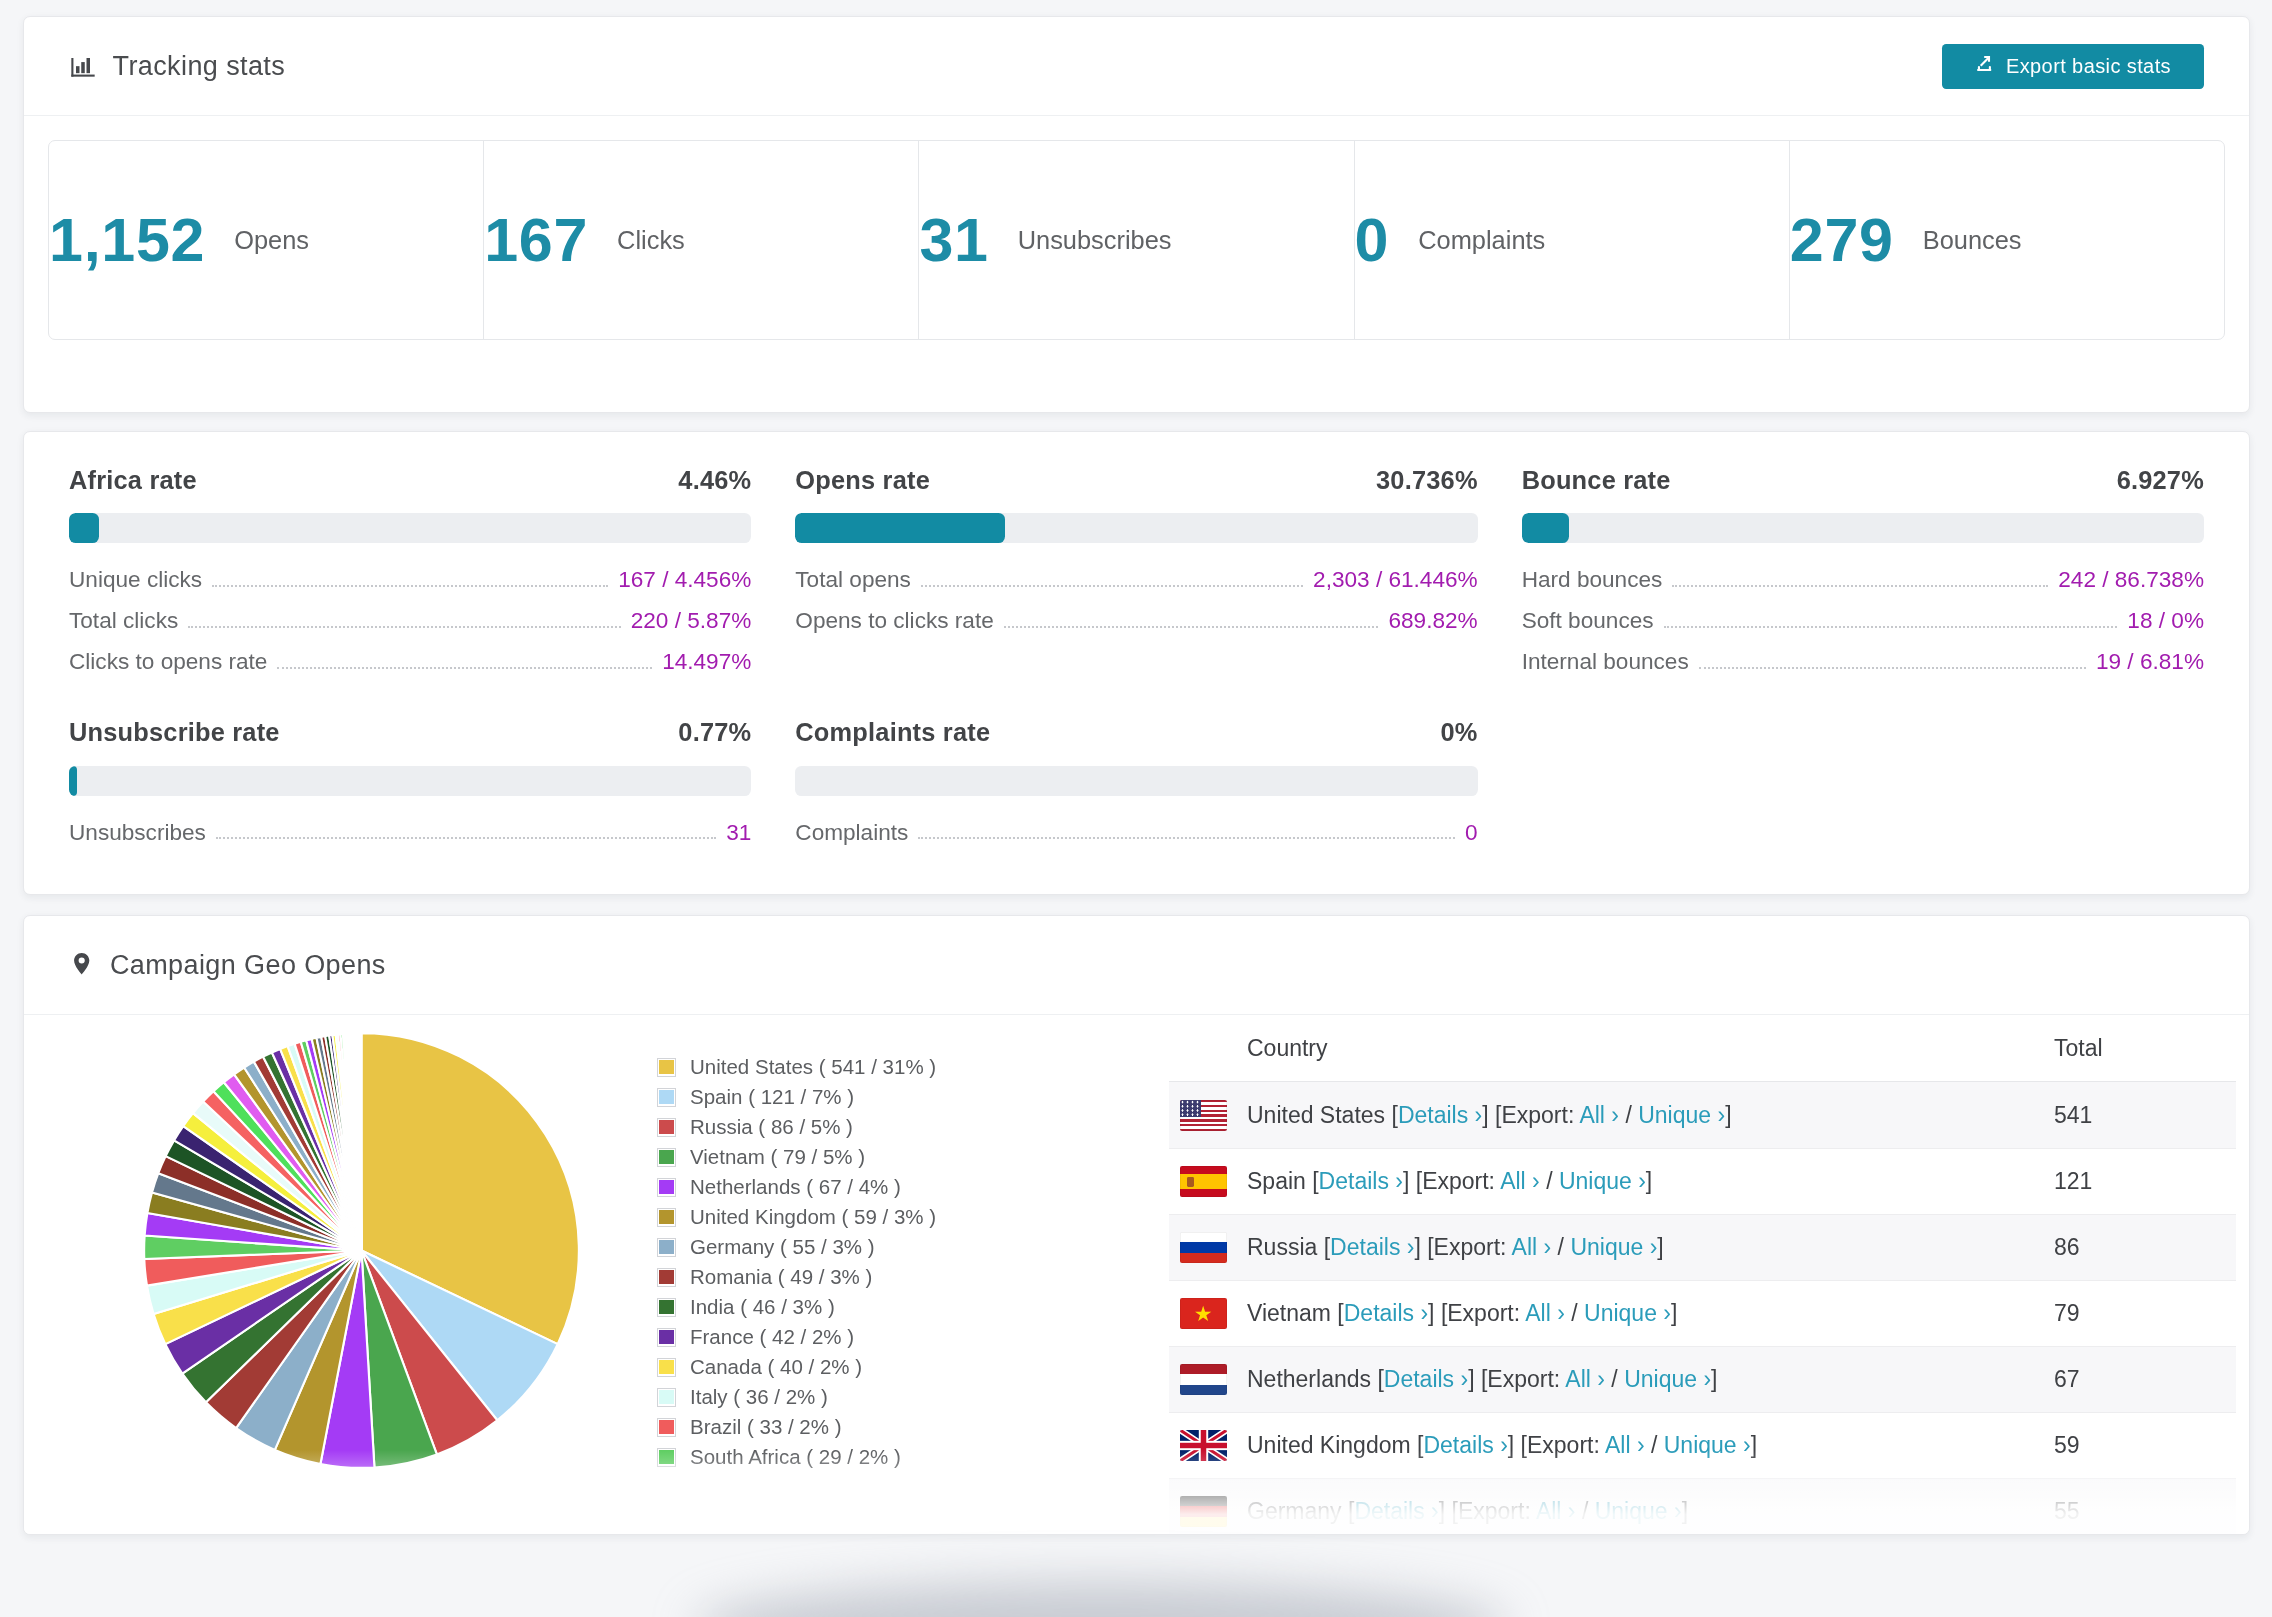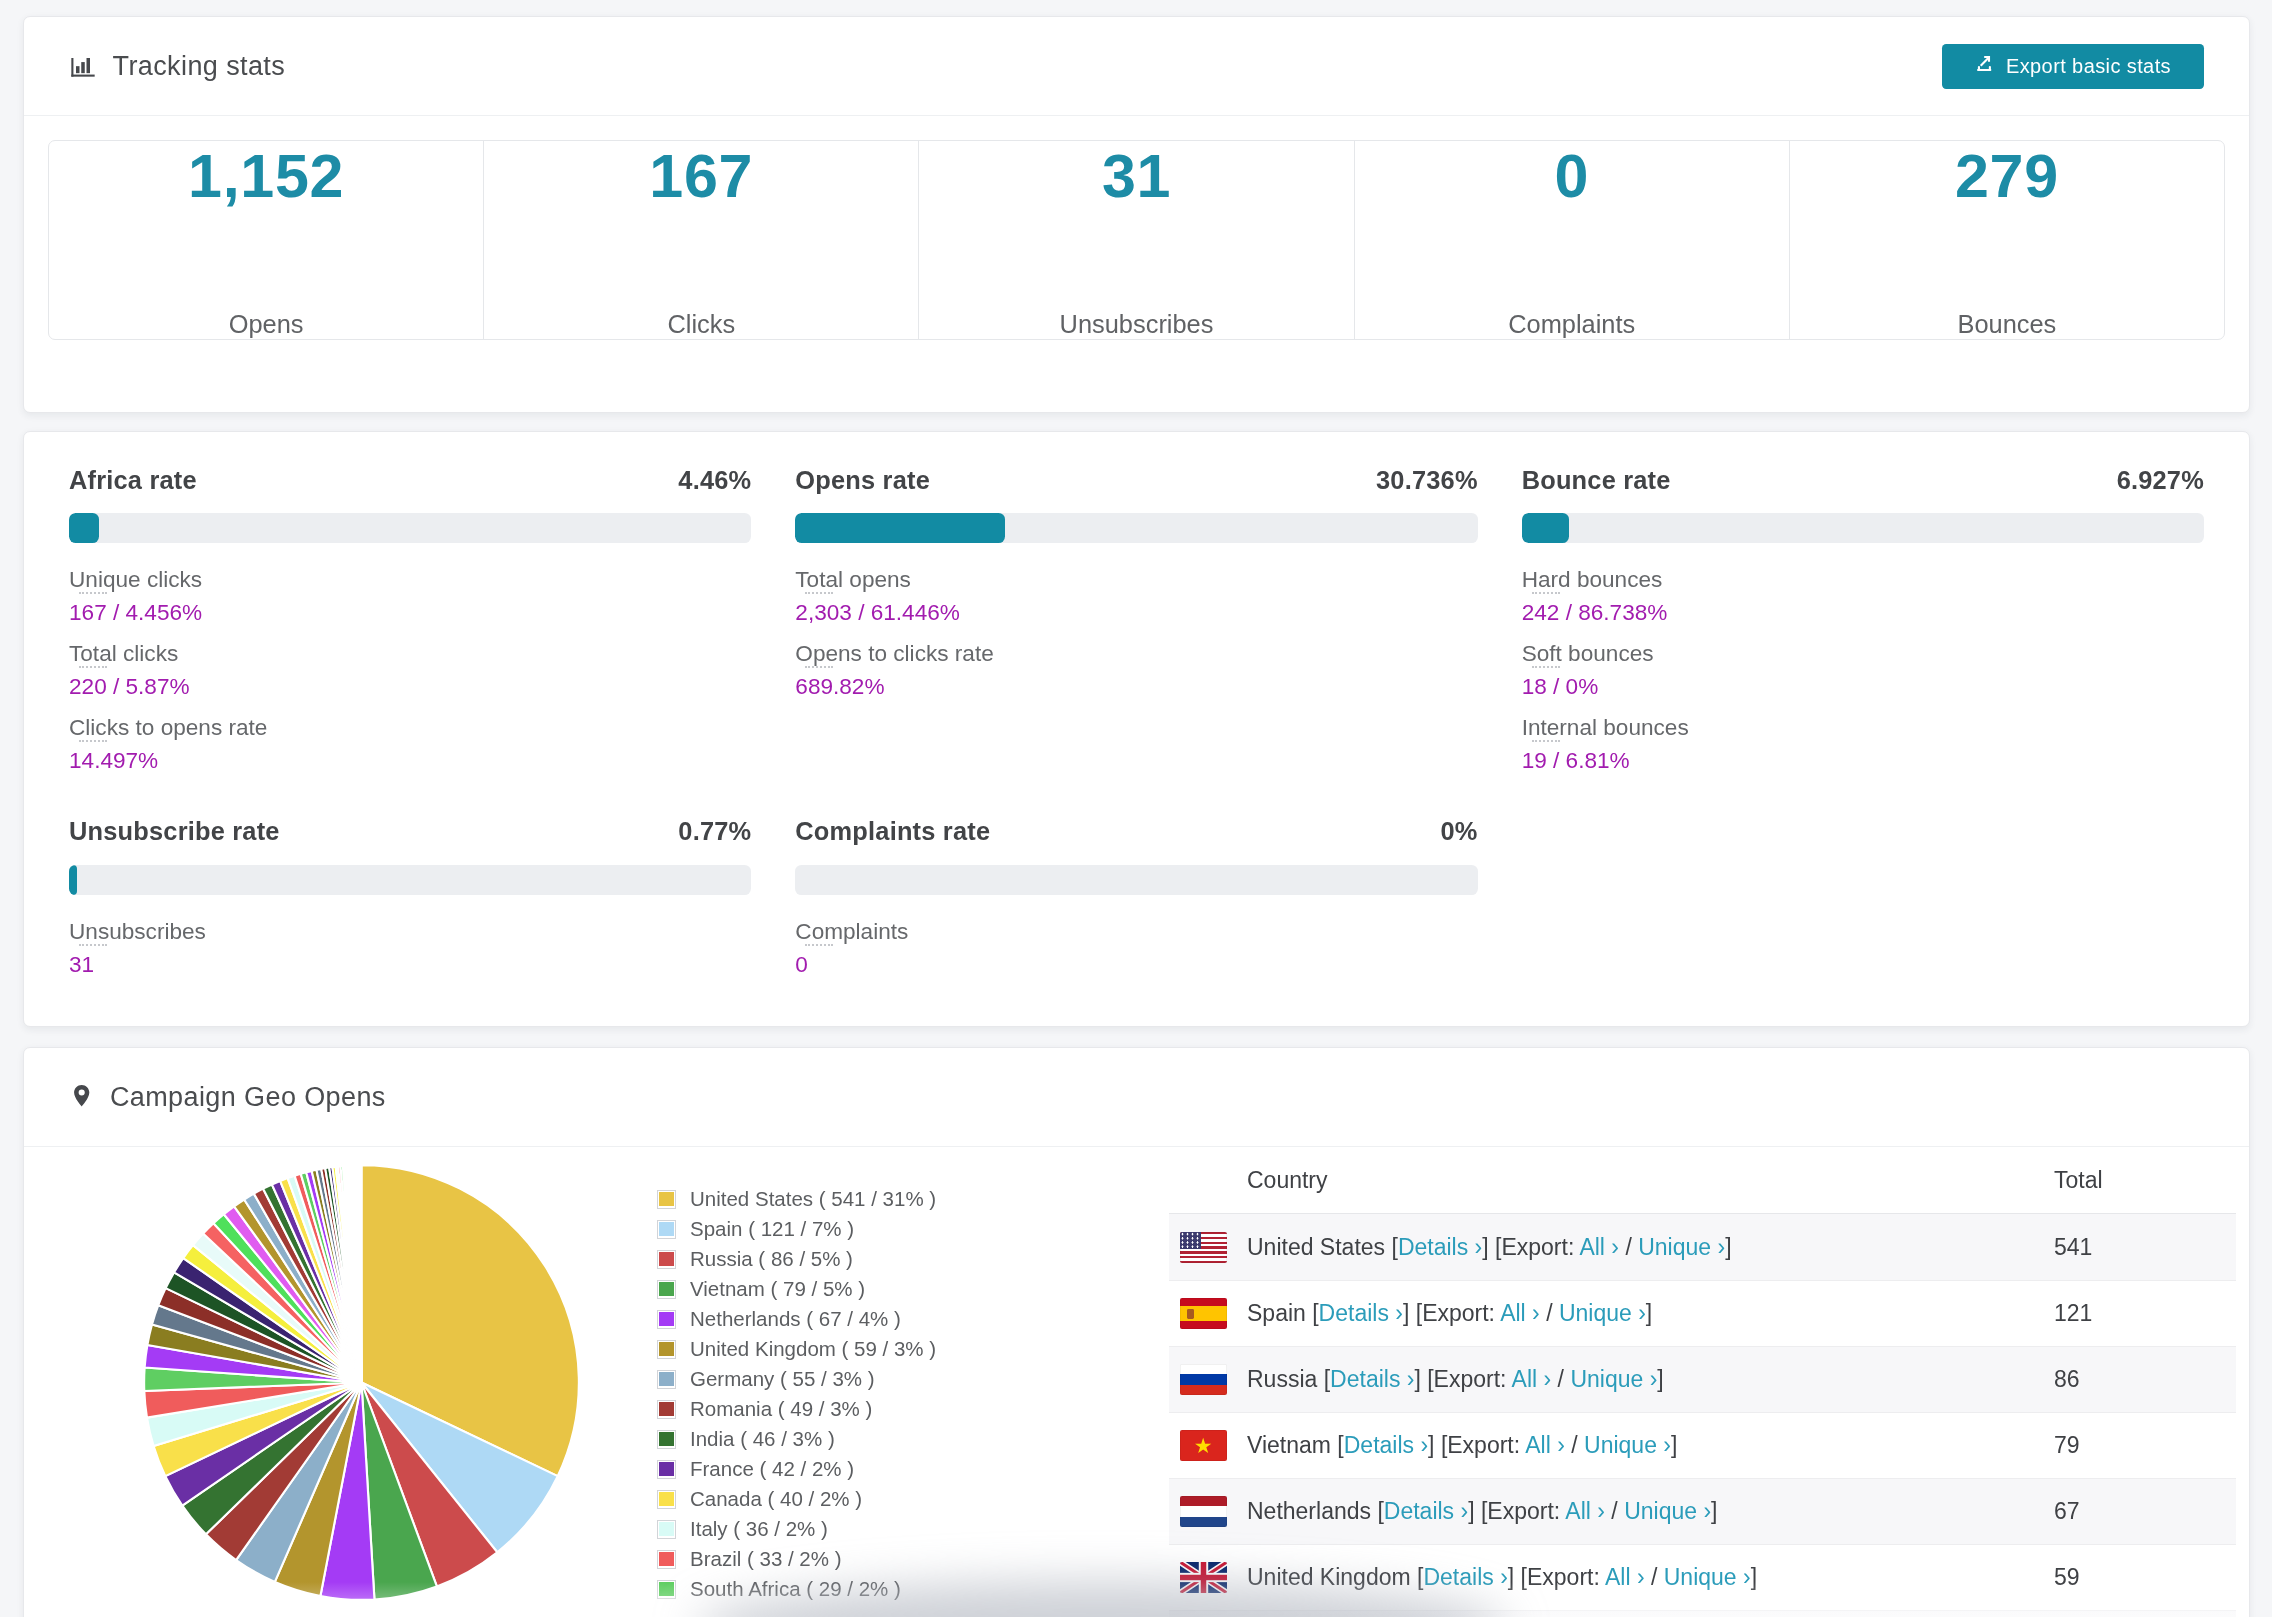--- a/index.html
+++ b/index.html
@@ -34,37 +34,37 @@
     height:45px; padding:0 33px; font-size:20px; cursor:pointer;
     font-family:inherit; letter-spacing:0.4px;
   }
   .stats-row {
     margin:24px 24px 0;
     border:1.4px solid #e5e7ea; border-radius:7px;
     display:flex; height:200px; overflow:hidden; background:#fff;
   }
   .stat-box {
     flex:1; border-right:1.4px solid #e5e7ea;
-    display:flex; flex-direction:column; align-items:center; justify-content:space-between; gap:29px;
+    display:flex; flex-direction:row; align-items:center; justify-content:flex-start; gap:29px;
   }
   .stat-box:last-child { border-right:none; }
   .stat-value { font-size:61px; font-weight:700; color:#1d8ca6; letter-spacing:0.7px; }
   .stat-label { font-size:25.4px; color:#606265; }
   
   .card-rates { margin-bottom:20px; padding:34px 45px 49px; }
   .rates-grid {
     display:grid; grid-template-columns:repeat(3,1fr);
     column-gap:44px; row-gap:44px;
   }
   .rate-head { display:flex; justify-content:space-between; align-items:baseline; }
   .rate-title, .rate-value { font-size:25.4px; font-weight:700; color:#424447; letter-spacing:0.2px; }
   .rate-bar { height:30px; background:#eceef1; border-radius:6.4px; margin-top:18.4px; position:relative; overflow:hidden; }
   .rate-bar-fill { height:100%; background:#128ba3; border-radius:6.4px; }
   .rate-rows { margin-top:24px; }
-  .rr { display:flex; align-items:flex-start; margin-top:15.5px; font-size:22.6px; line-height:25.4px;flex-direction:column; }
+  .rr { display:flex; align-items:flex-end; margin-top:15.5px; font-size:22.6px; line-height:25.4px; }
   .rr-label { color:#66686b; white-space:nowrap; }
   .rr-leader { flex:1; border-bottom:2.1px dotted #c6c8cc; margin:0 10px 5.6px; min-width:28px; }
   .rr-value { color:#a21caf; white-space:nowrap; }
   
   .card-geo { height:620px; overflow:hidden; }
   .geo-content { position:relative; height:527px; }
   .pie-svg { position:absolute; left:118px; top:15.5px; }
   .legend { position:absolute; left:633px; top:37px; list-style:none; }
   .legend li { display:flex; align-items:center; gap:14px; height:30px; font-size:20.5px; color:#5c5e61; }
   .legend-swatch {

